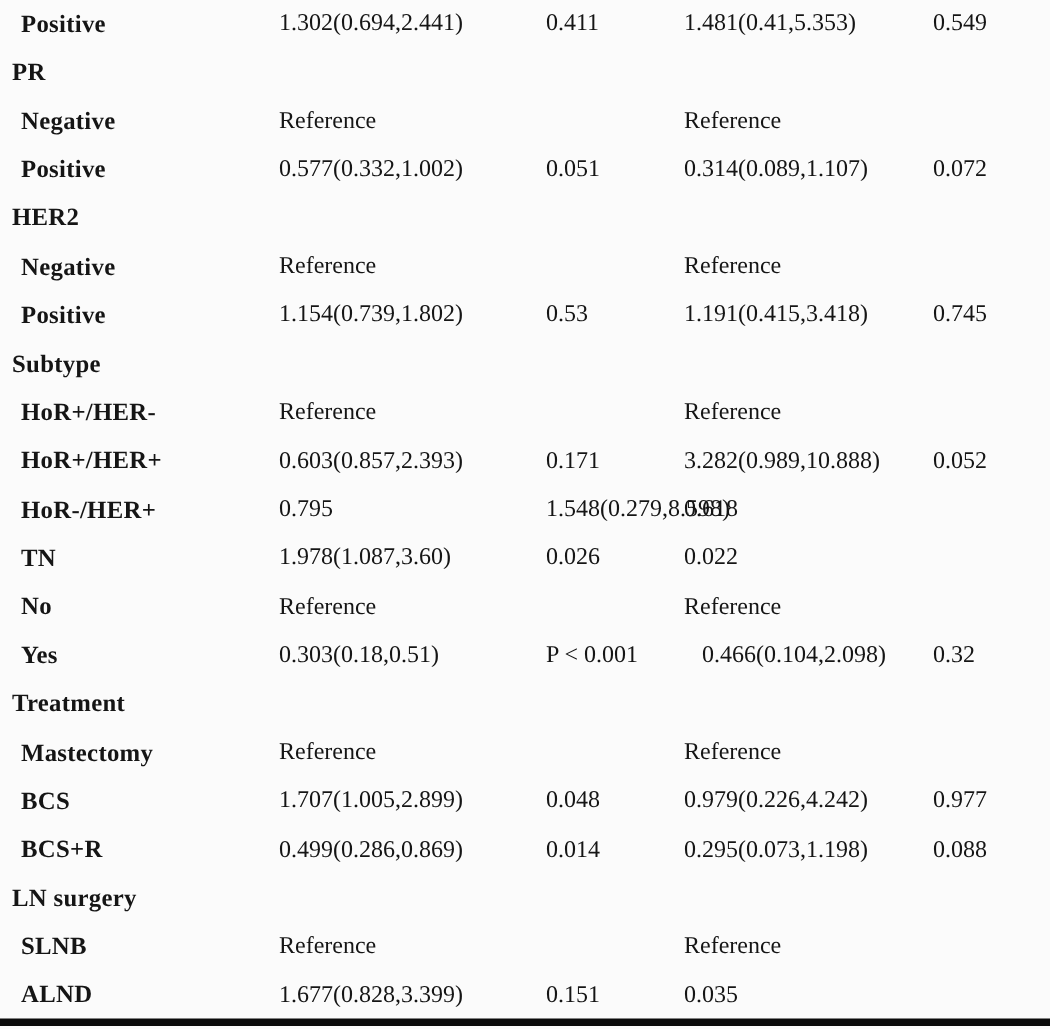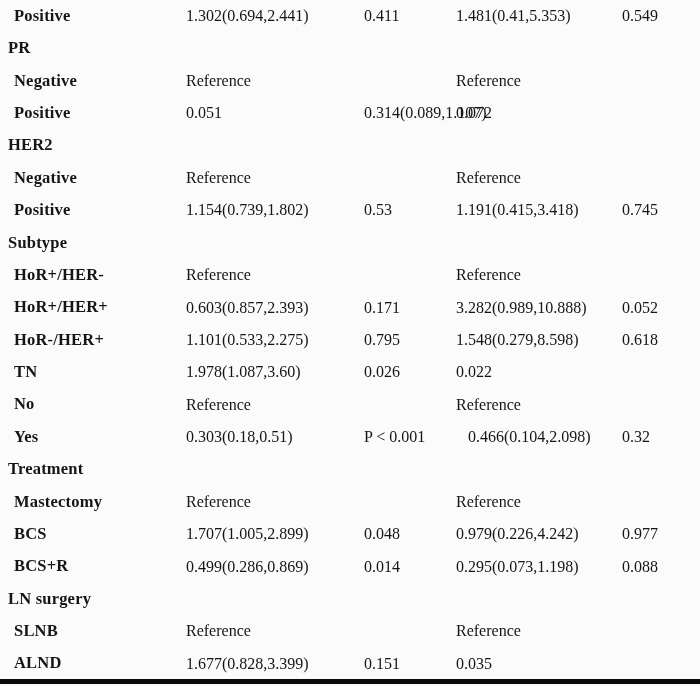--- a/index.html
+++ b/index.html
@@ -77,20 +77,21 @@
     </div>
     <div class="row item">
       <div class="cell label">Negative</div>
       <div class="cell">Reference</div>
       <div class="cell"></div>
       <div class="cell">Reference</div>
       <div class="cell"></div>
     </div>
     <div class="row item">
       <div class="cell label">Positive</div>
+      <div class="cell">0.577(0.332,1.002)</div>
       <div class="cell">0.051</div>
       <div class="cell">0.314(0.089,1.107)</div>
       <div class="cell">0.072</div>
     </div>
     <div class="row section">
       <div class="cell label">HER2</div>
       <div class="cell"></div>
       <div class="cell"></div>
       <div class="cell"></div>
       <div class="cell"></div>
@@ -125,21 +126,20 @@
     </div>
     <div class="row item">
       <div class="cell label">HoR+/HER+</div>
       <div class="cell">0.603(0.857,2.393)</div>
       <div class="cell">0.171</div>
       <div class="cell">3.282(0.989,10.888)</div>
       <div class="cell">0.052</div>
     </div>
     <div class="row item">
       <div class="cell label">HoR-/HER+</div>
-      <div class="cell">1.101(0.533,2.275)</div>
       <div class="cell">0.795</div>
       <div class="cell">1.548(0.279,8.598)</div>
       <div class="cell">0.618</div>
     </div>
     <div class="row item">
       <div class="cell label">TN</div>
       <div class="cell">1.978(1.087,3.60)</div>
       <div class="cell">0.026</div>
       <div class="cell">0.022</div>
     </div>

